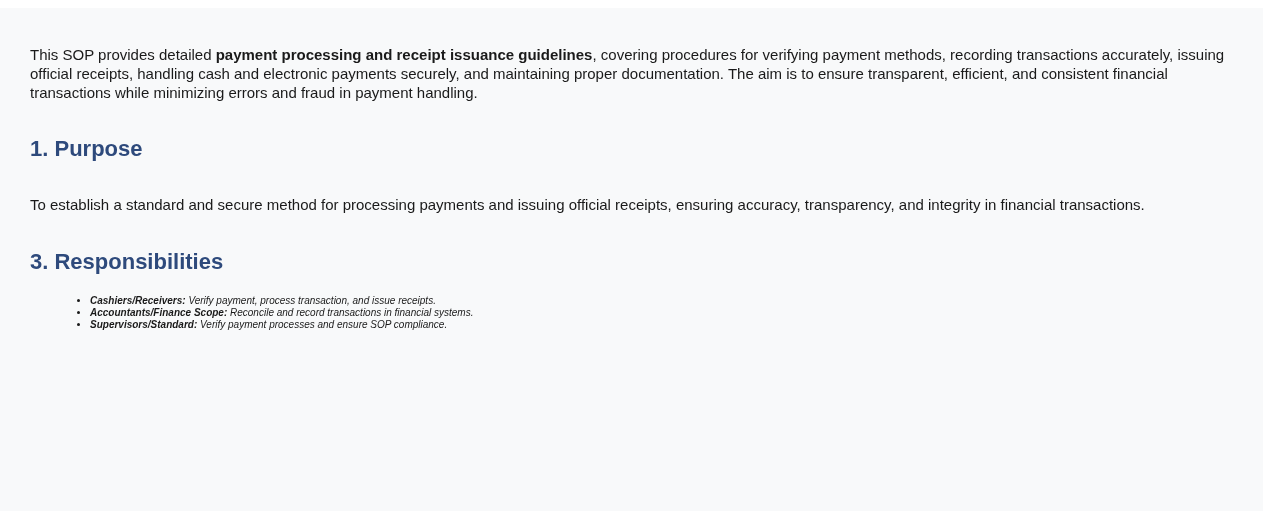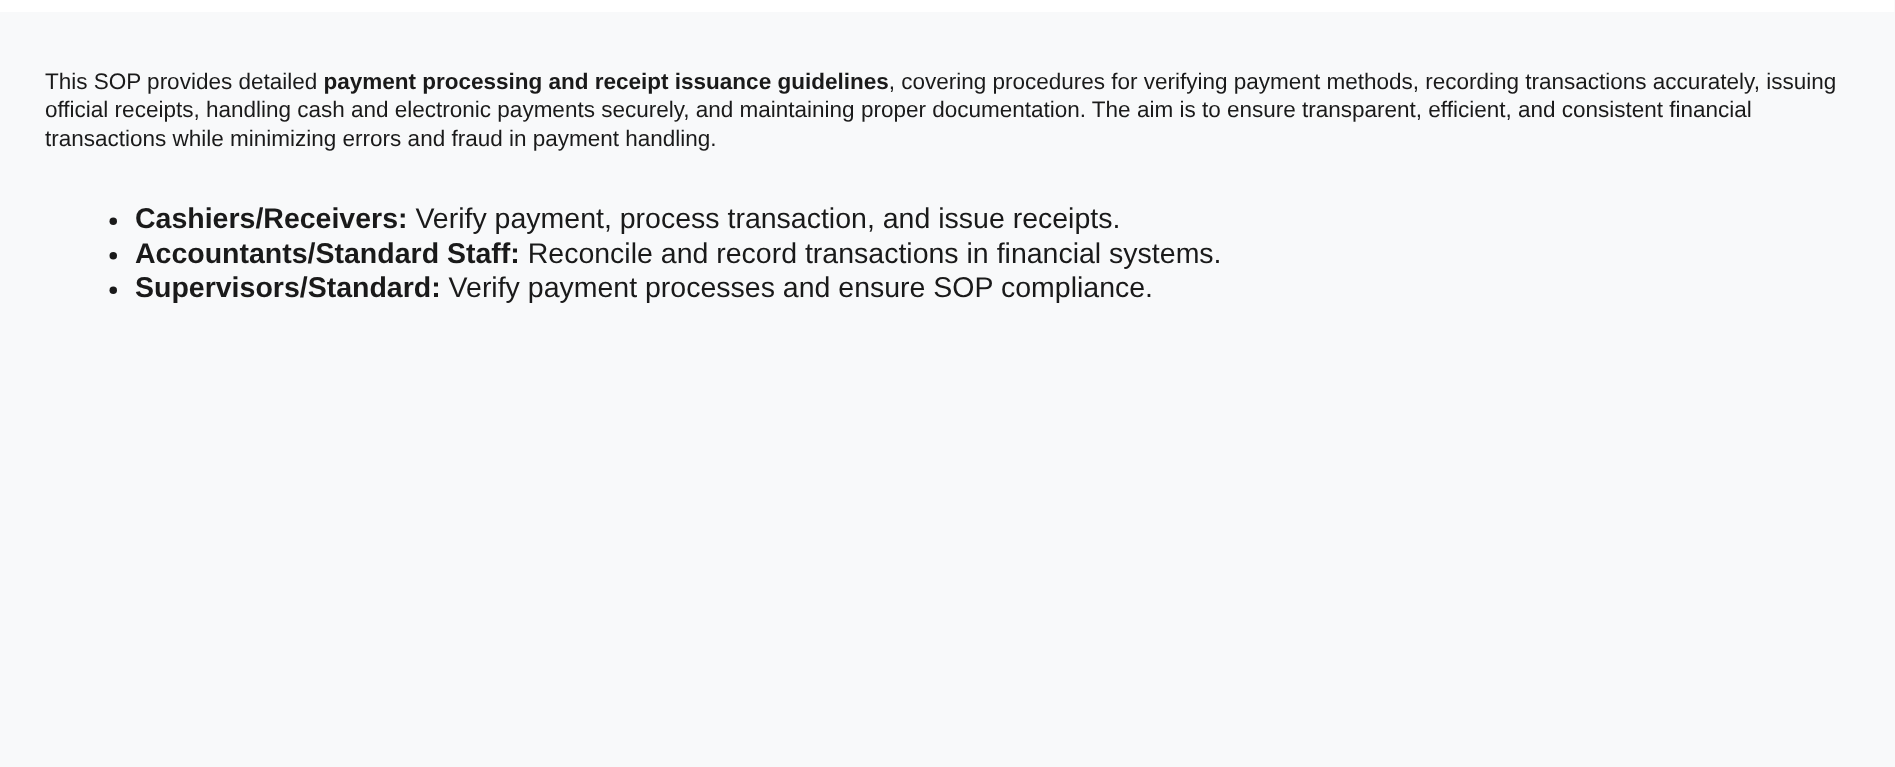--- a/index.html
+++ b/index.html
@@ -36,42 +36,46 @@
   }
   p.body-text {
     font-size: 15px;
     line-height: 1.25;
     margin: 34px 0;
     max-width: 1203px;
   }
   ul.bullet-list {
     margin: 16px 0;
     padding-left: 60px;
-    font-size: 19px;
+    font-size: 10px;
+    font-style: italic;
   }
   ul.bullet-list li {
     line-height: 1.2;
     margin: 0;
   }
   strong { font-weight: bold; }
 </style>
 </head>
 <body>
 
 <div class="top-edge"></div>
 
 <div class="document">
 
 
   <p class="body-text"><span>This SOP provides detailed </span><strong>payment processing and receipt issuance guidelines</strong><span>, covering procedures for verifying payment methods, recording transactions accurately, issuing official receipts, handling cash and electronic payments securely, and maintaining proper documentation. The aim is to ensure transparent, efficient, and consistent financial transactions while minimizing errors and fraud in payment handling.</span></p>
 
+  <h2 class="section-heading">1. Purpose</h2>
+
+  <p class="body-text">To establish a standard and secure method for processing payments and issuing official receipts, ensuring accuracy, transparency, and integrity in financial transactions.</p>
 
 
 
-
+  <h2 class="section-heading">3. Responsibilities</h2>
 
   <ul class="bullet-list">
     <li><strong>Cashiers/Receivers:</strong><span> Verify payment, process transaction, and issue receipts.</span></li>
-    <li><strong>Accountants/Standard Staff:</strong><span> Reconcile and record transactions in financial systems.</span></li>
+    <li><strong>Accountants/Finance Scope:</strong><span> Reconcile and record transactions in financial systems.</span></li>
     <li><strong>Supervisors/Standard:</strong><span> Verify payment processes and ensure SOP compliance.</span></li>
   </ul>
 
 </div>
 
 </body></html>

